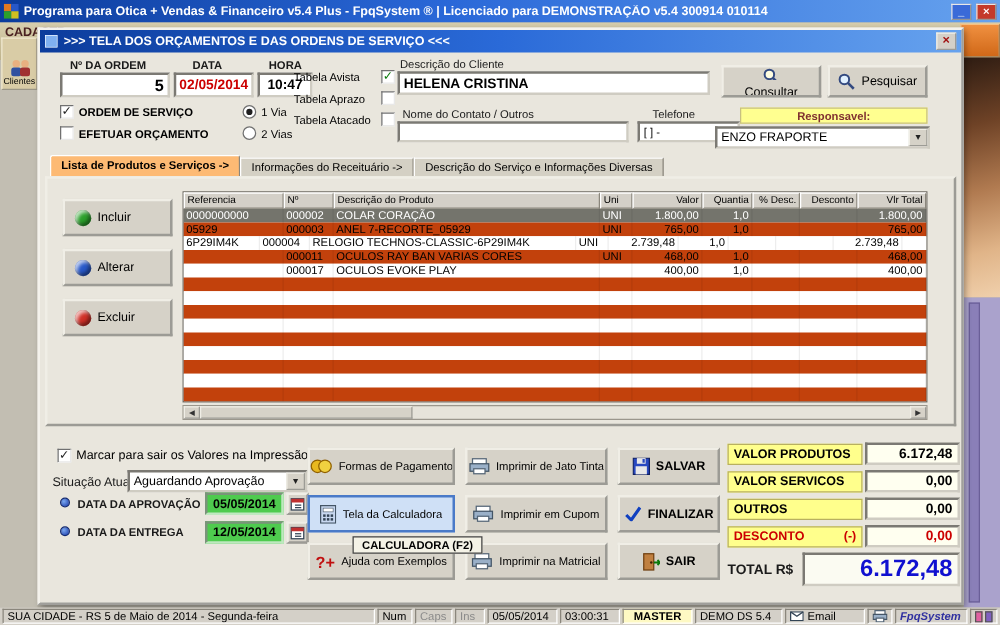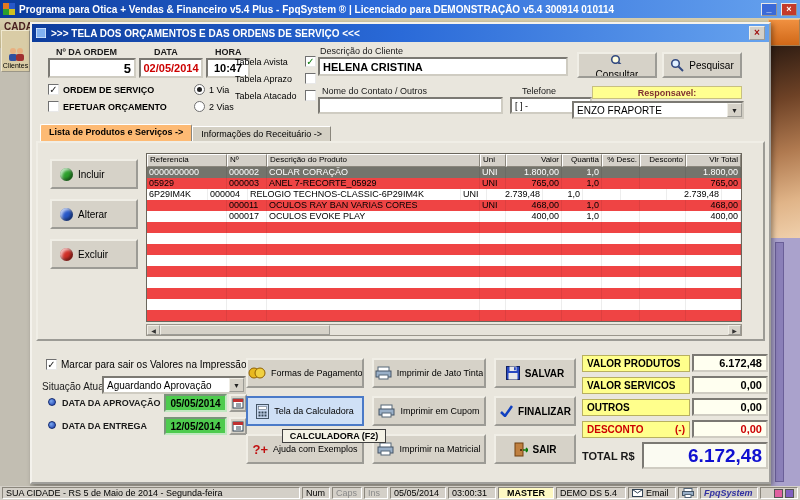--- a/index.html
+++ b/index.html
@@ -60,21 +60,21 @@
 
   .ball{width:13px;height:13px;border-radius:50%;box-shadow:inset -2px -2px 3px rgba(0,0,0,.45),inset 2px 2px 3px rgba(255,255,255,.7);}
   .ball.g{background:#2ca02c;} .ball.b{background:#2858c8;} .ball.r{background:#d03028;}
 
   
   .grid{position:absolute;left:108px;top:10px;width:596px;background:#fff;border:1px solid #6a665c;}
   .ghdr{display:flex;height:13px;background:#d4d0c8;}
   .gh{border:1px solid;border-color:#fff #8a867c #8a867c #fff;font-size:8px;padding:0 2px;line-height:10px;overflow:hidden;white-space:nowrap;flex:none;}
   .grow{display:flex;height:11px;}
   .grow.white{background:#fff;}
-  .grow.green{background:#ef4444;}
+  .grow.green{background:#c2410c;}
   .grow.sel{background:#74746c;color:#fff;}
   .gc{font-size:9px;line-height:11px;padding:0 2px;overflow:hidden;white-space:nowrap;flex:none;border-right:1px solid rgba(0,0,0,.07);}
   .hscroll{position:absolute;left:108px;top:181px;width:596px;height:12px;background:#e6e3da;border:1px solid #9a968c;display:flex;}
   .sarr{width:13px;background:#d6d2c8;border:1px outset #f0eee6;font-size:6px;display:flex;align-items:center;justify-content:center;color:#333;}
   .sthumb{width:170px;background:#d6d2c8;border:1px outset #f0eee6;}
   .strack{flex:1;}
 
   
   .datefld{position:absolute;background:#4ecb4e;border:2px inset #bfe8bf;font-size:10px;font-weight:bold;display:flex;align-items:center;justify-content:center;}
   .calbtn{position:absolute;background:#d6d2c8;border:2px outset #f0eee6;display:flex;align-items:center;justify-content:center;}
@@ -203,20 +203,21 @@
       </div>
       <div class="resp-lbl" style="left:560px;top:44px;width:150px;height:13px;">Responsavel:</div>
       <div class="combo" style="left:540px;top:59px;width:172px;height:18px;">
         <span>ENZO FRAPORTE</span>
         <span class="arr">▼</span>
       </div>
 
       <div class="tabs">
         <div class="tab active">Lista de Produtos e Serviços -&gt;</div>
         <div class="tab">Informações do Receituário -&gt;</div>
+        <div class="tab">Descrição do Serviço e Informações Diversas</div>
       </div>
 
       <div class="panel">
         <div class="btn" style="left:12px;top:16px;width:88px;height:30px;justify-content:flex-start;padding-left:8px;">
           <span class="ball g"></span>
           <span class="cap">Incluir</span>
         </div>
         <div class="btn" style="left:12px;top:56px;width:88px;height:30px;justify-content:flex-start;padding-left:8px;">
           <span class="ball b"></span>
           <span class="cap">Alterar</span>
@@ -537,21 +538,21 @@
 
   <div class="abs statusbar">
     <span class="scell" style="width:298px;">SUA CIDADE - RS 5 de Maio de 2014 - Segunda-feira</span>
     <span class="scell" style="width:28px;">Num</span>
     <span class="scell dim" style="width:30px;">Caps</span>
     <span class="scell dim" style="width:24px;">Ins</span>
     <span class="scell" style="width:56px;">05/05/2014</span>
     <span class="scell" style="width:48px;">03:00:31</span>
     <span class="scell master" style="width:56px;">MASTER</span>
     <span class="scell" style="width:70px;">DEMO DS 5.4</span>
-    <span class="scell" style="width:48px;">
+    <span class="scell" style="width:64px;">
       <svg width="11" height="8">
           <rect x="0.5" y="0.5" width="10" height="7" fill="#fff" stroke="#345"></rect>
           <path d="M0.5 0.5 L5.5 4 L10.5 0.5" fill="none" stroke="#345"></path>
         </svg>
       <span>Email</span>
     </span>
     <span class="scell" style="width:20px;justify-content:center;">
       <svg width="12" height="10">
           <rect x="2" y="0.5" width="8" height="3.5" fill="#fff" stroke="#567"></rect>
           <rect x="0.5" y="3.5" width="11" height="4" fill="#9ab0c8" stroke="#456"></rect>

